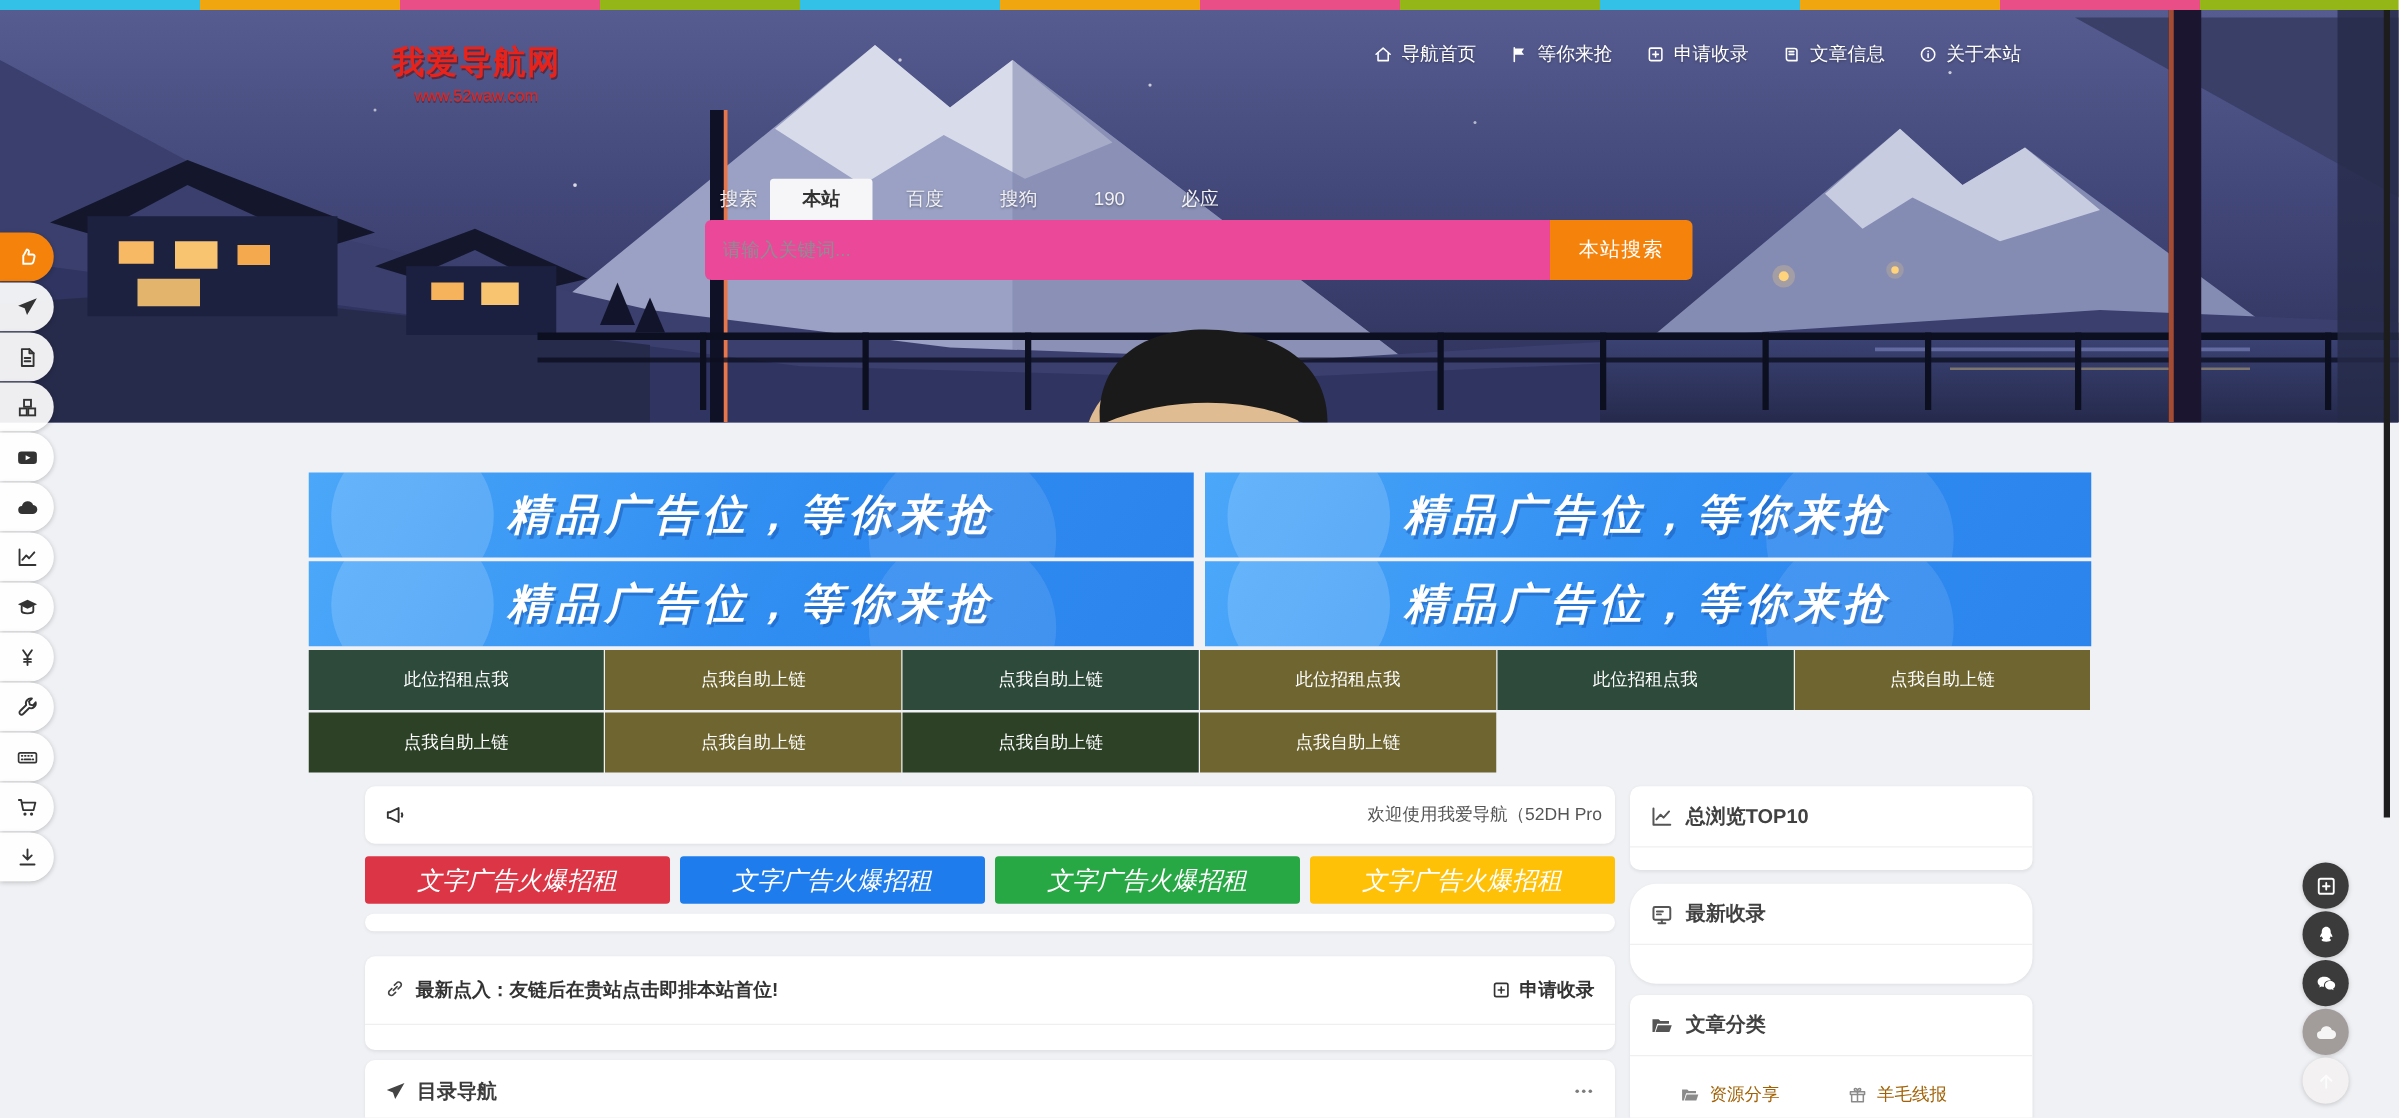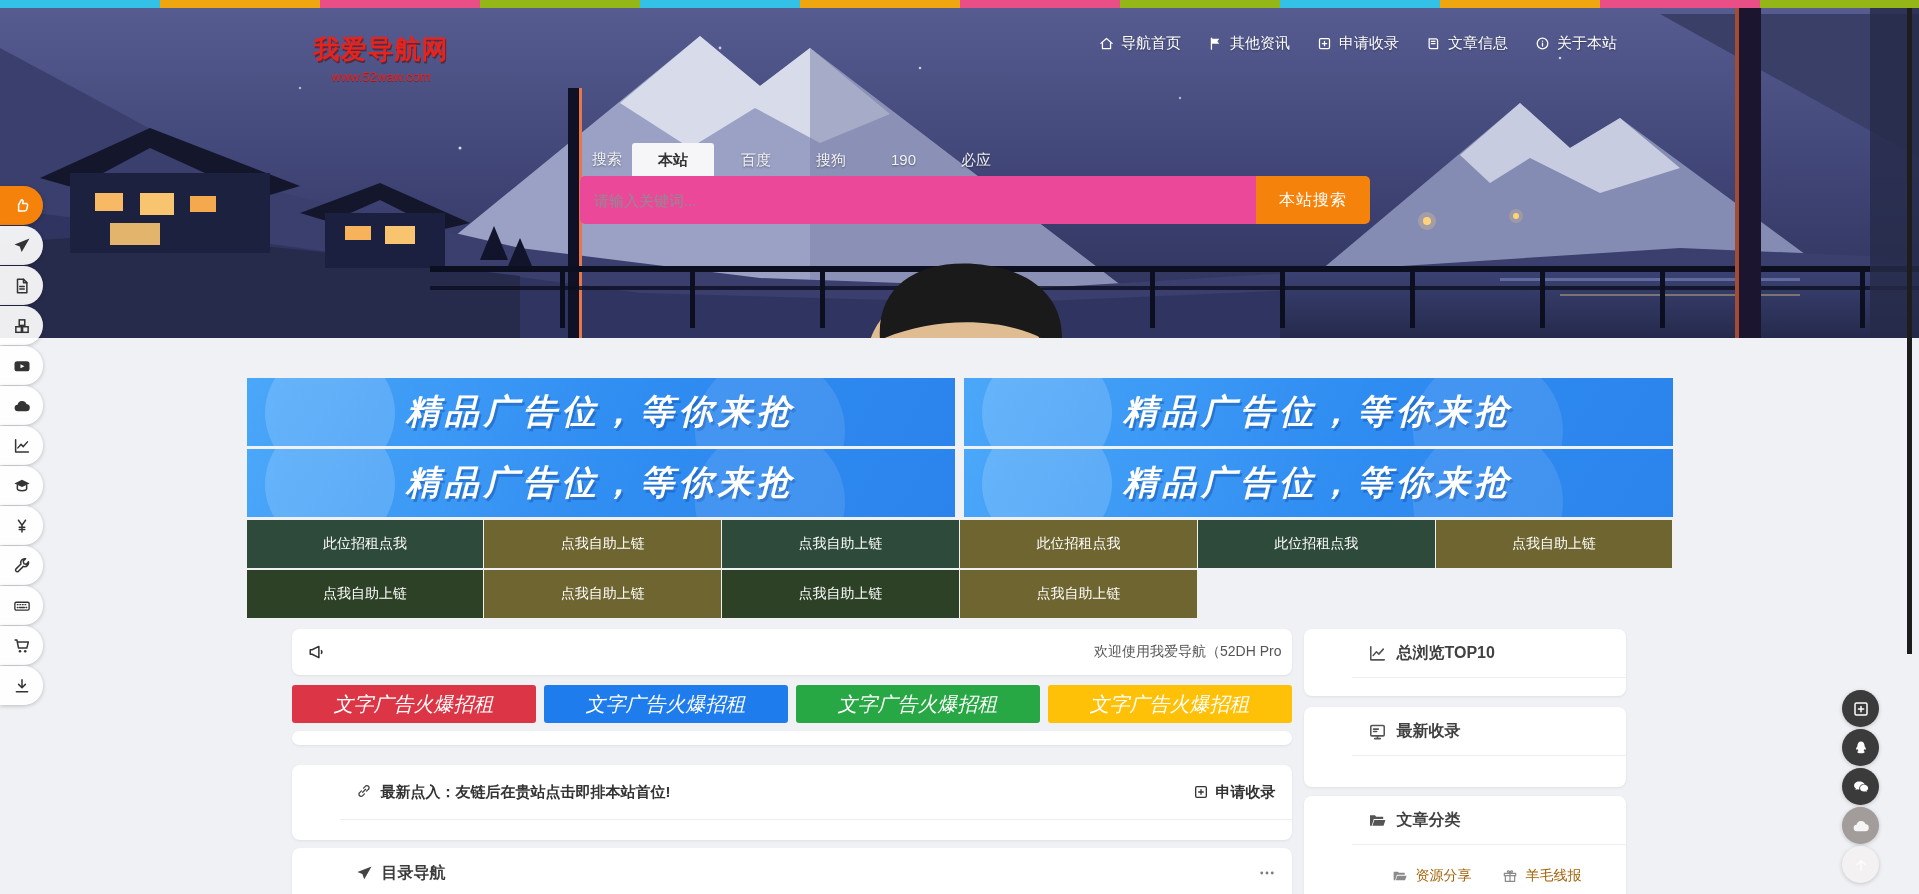--- a/index.html
+++ b/index.html
@@ -18,21 +18,21 @@
   .logo { position:absolute; left:306px; top:24px; width:150px; text-align:center; }
   .logo-title { font-size:26px; font-weight:bold; color:#e8231c; letter-spacing:1px;
     text-shadow:1px 2px 0 rgba(90,10,10,.55); }
   .logo-sub { font-size:13px; color:#e8231c; margin-top:2px; text-shadow:0 1px 0 rgba(90,10,10,.4); }
   .top-nav { position:absolute; top:26px; right:302px; display:flex; gap:27px; }
   .nav-item { display:flex; align-items:center; gap:7px; color:#fff; font-size:15px; cursor:pointer;
     text-shadow:0 1px 2px rgba(0,0,0,.35); }
   .nav-item .ic { width:15px; height:15px; }
 
   
-  .search-wrap { position:absolute; left:580px; top:135px; width:790px; }
+  .search-wrap { position:absolute; left:564px; top:135px; width:790px; }
   .tabs { display:flex; align-items:flex-end; height:33px; }
   .tab-prefix { color:#f2f2f5; font-size:15px; padding:0 10px 7px 12px; text-shadow:0 1px 2px rgba(0,0,0,.4); }
   .tab { font-size:15px; color:#f2f2f5; padding:0 18px; height:33px; line-height:33px; cursor:pointer;
     text-shadow:0 1px 2px rgba(0,0,0,.4); margin-right:9px; }
   .tab.active { background:#f6f6f8; color:#333; border-radius:3px 3px 0 0; padding:0 26px;
     text-shadow:none; font-weight:bold; }
   .search-bar { display:flex; height:48px; }
   .search-input { flex:1; border:0; outline:none; background:#ec4899; border-radius:5px 0 0 5px;
     padding:0 14px; font-size:15px; color:#333; font-family:inherit; }
   .search-input::placeholder { color:#8d8d94; }
@@ -60,21 +60,21 @@
   .banner-text { color:#fff; font-size:34px; font-weight:900; font-style:italic; letter-spacing:5px;
     text-shadow:2px 3px 0 rgba(20,80,170,.45); }
 
   .grid10 { margin-top:3px; display:grid; grid-template-columns:repeat(6,1fr); gap:2px 1px; }
   .gcell { height:48px; display:flex; align-items:center; justify-content:center;
     color:#fff; font-size:14px; cursor:pointer; }
 
   .cols { display:flex; margin-top:11px; }
   .col-left { width:1000px; margin-left:45px; }
   .col-right { width:322px; margin-left:12px; }
-  .card { background:#fff; border-radius:8px; box-shadow:0 1px 3px rgba(0,0,0,.07); overflow:hidden;padding-left:48px; }
+  .card { background:#fff; border-radius:8px; box-shadow:0 1px 3px rgba(0,0,0,.07); overflow:hidden; }
 
   .notice { height:46px; display:flex; align-items:center; padding:0 16px; position:relative; }
   .notice .ic { width:18px; height:18px; color:#333; flex:none; }
   .notice-text { position:absolute; right:10px; white-space:nowrap; color:#555; font-size:14px; }
 
   .ads-row { margin-top:10px; display:flex; gap:8px; }
   .text-ad { flex:1; height:38px; border-radius:3px; display:flex; align-items:center; justify-content:center;
     color:#fff; font-size:20px; cursor:pointer;font-style:italic; }
 
   .sliver { margin-top:8px; height:14px; border-radius:7px; }
@@ -92,21 +92,21 @@
   .dir-row { height:50px; display:flex; align-items:center; justify-content:space-between; padding:0 16px; }
   .dir-title { display:flex; align-items:center; gap:9px; color:#3c3c3c; font-size:16px; font-weight:bold; }
   .dir-title .ic { width:17px; height:17px; color:#444; }
   .dir-more { color:#7c7c7c; cursor:pointer; } .dir-more .ic { width:18px; height:18px; }
   .dir-pad { height:15px; }
 
   .rcard-row { height:48px; display:flex; align-items:center; gap:10px; padding:0 16px;
     color:#414141; font-size:16px; font-weight:bold; }
   .rcard-row .ic { width:19px; height:19px; color:#555; }
   .rpad-s { height:18px; } .rpad-m { height:31px; }
-  .rcard2 { margin-top:11px; } .rcard3 { margin-top:9px; height:160px; }
+  .rcard2 { margin-top:11px;border-radius:21px; } .rcard3 { margin-top:9px; height:160px; }
   .cat-grid { display:grid; grid-template-columns:1fr 1fr; padding:16px 14px 0 40px; row-gap:16px; }
   .cat-item { display:flex; align-items:center; gap:8px; color:#a16207; font-size:14px; height:30px; cursor:pointer; }
   .cat-item .ic { width:16px; height:16px; color:#8a8a8a; }
 
   
   .floaters { position:absolute; right:40px; top:690px; z-index:20; display:flex; flex-direction:column; gap:2px; }
   .fbtn { width:37px; height:37px; border-radius:50%; display:flex; align-items:center; justify-content:center;
     cursor:pointer; box-shadow:0 1px 4px rgba(0,0,0,.18); }
   .fbtn .ic { width:18px; height:18px; color:#fff; }
   .fbtn-dark { background:#3b3b3b; }
@@ -206,21 +206,21 @@
             <path d="M3 11.8 12 4l9 7.8"></path>
             <path d="M5.5 10.5V20h13v-9.5"></path>
           </svg>
         <span>导航首页</span>
       </div>
       <div class="nav-item">
         <svg class="ic" viewBox="0 0 24 24" fill="none" stroke="currentColor" stroke-width="2" stroke-linecap="round">
             <path d="M5.5 21V3.5"></path>
             <path d="M5.5 4.5h12.5l-3 4 3 4H5.5z" fill="currentColor" stroke="none"></path>
           </svg>
-        <span>其他资讯</span>
+        <span>等你来抢</span>
       </div>
       <div class="nav-item">
         <svg class="ic" viewBox="0 0 24 24" fill="none" stroke="currentColor" stroke-width="2" stroke-linecap="round">
             <rect x="4" y="4" width="16" height="16" rx="2"></rect>
             <path d="M12 8.5v7M8.5 12h7"></path>
           </svg>
         <span>申请收录</span>
       </div>
       <div class="nav-item">
         <svg class="ic" viewBox="0 0 24 24" fill="none" stroke="currentColor" stroke-width="2" stroke-linecap="round" stroke-linejoin="round">

